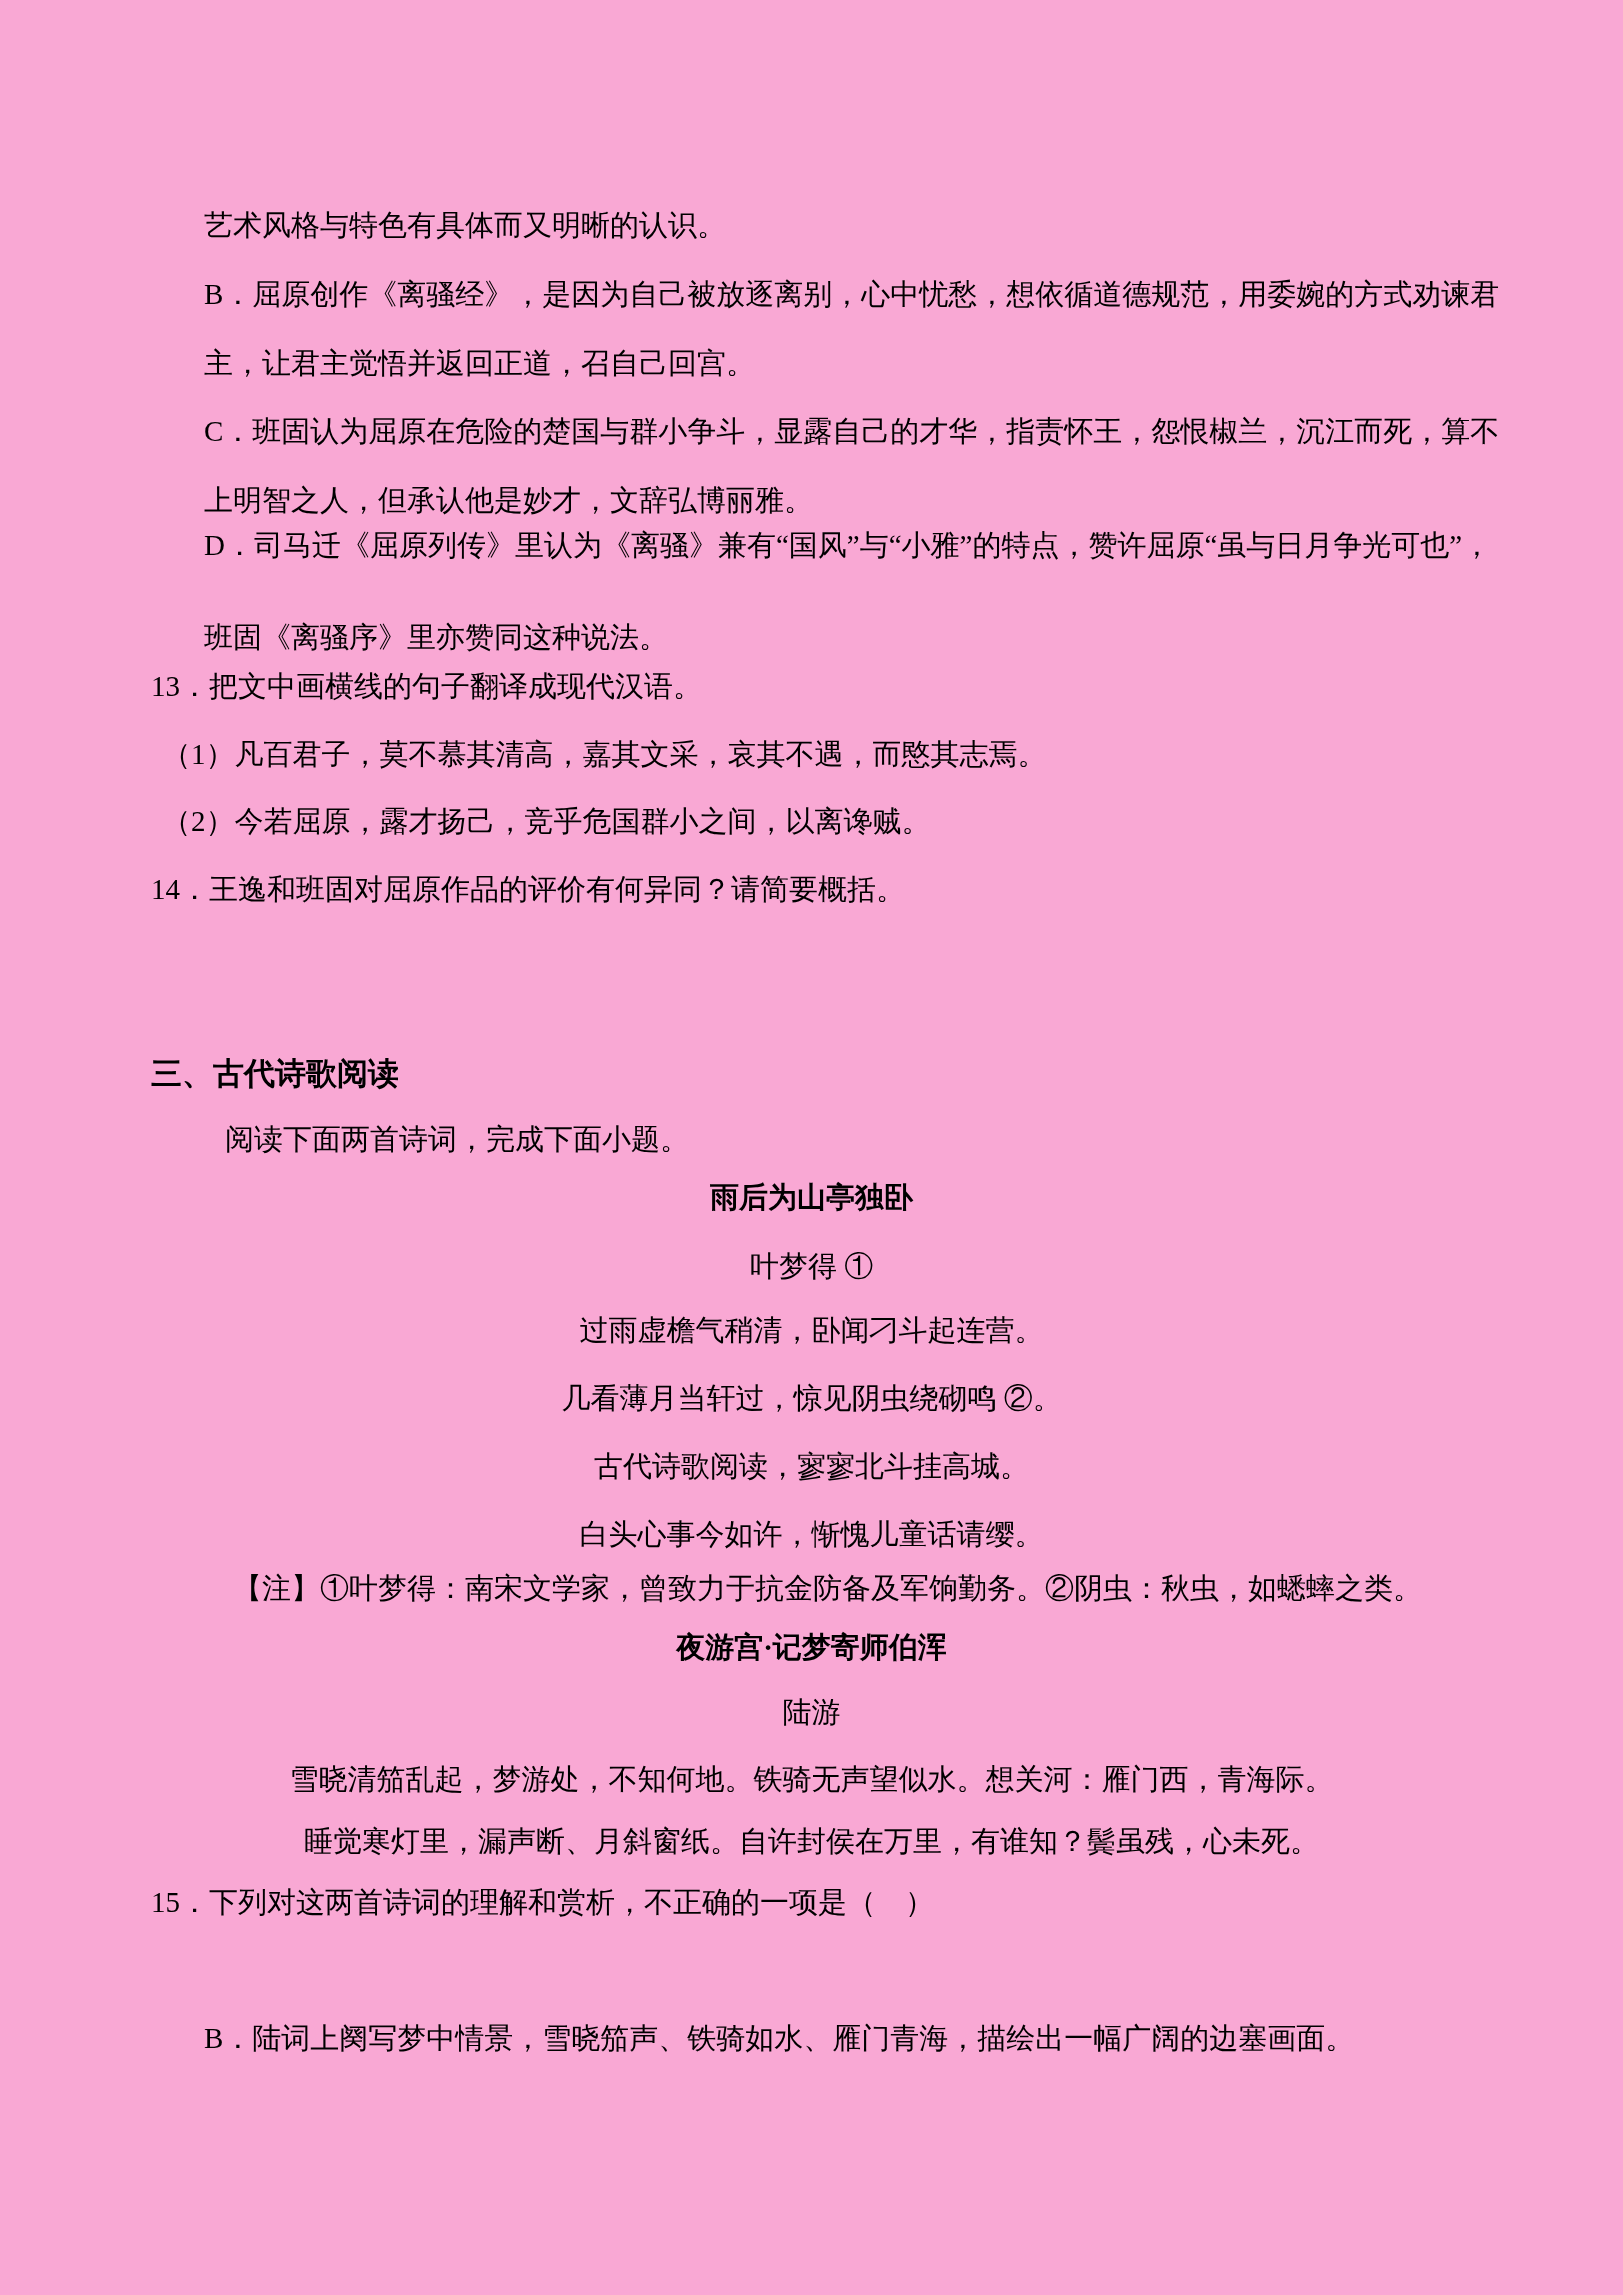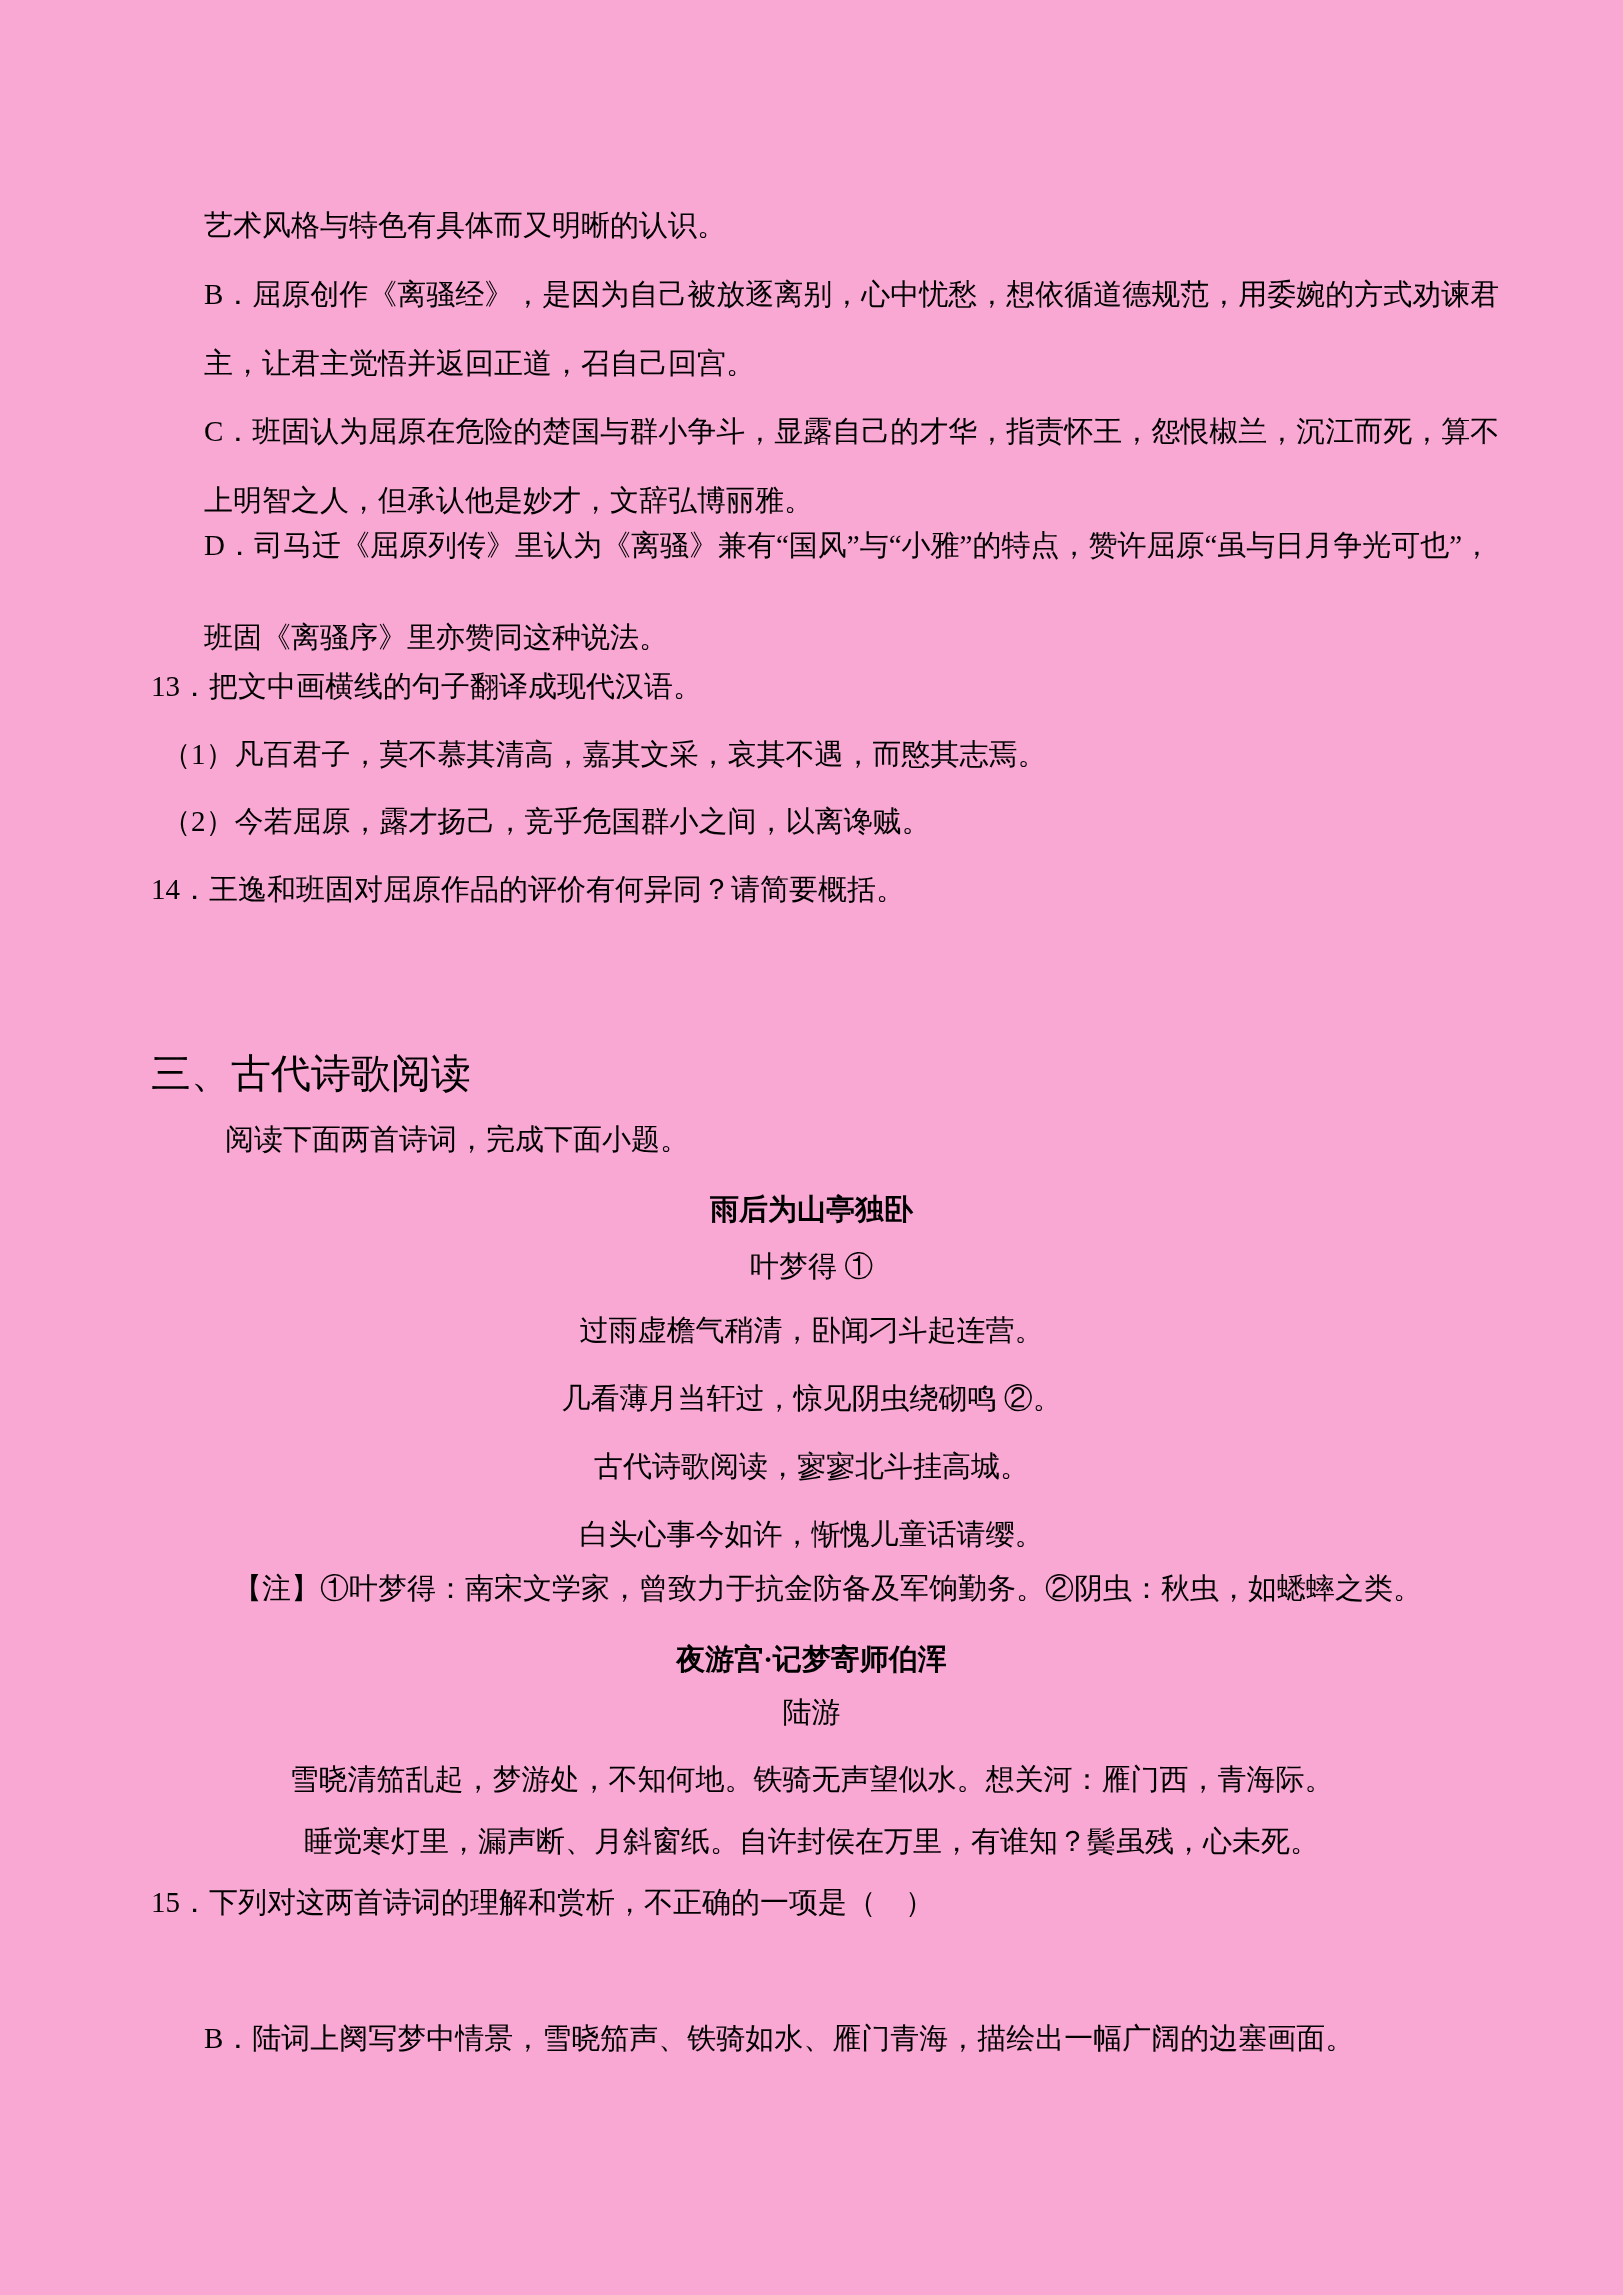--- a/index.html
+++ b/index.html
@@ -18,22 +18,22 @@
     line-height: 38px;
     white-space: pre;
     color: #000000;
   }
   .qnum   { left: 151px; }
   .opt    { left: 204px; }
   .sub    { left: 162px; }
   .intro  { left: 225px; }
   .note-l { left: 233px; }
   .center { left: 0; width: 1623px; text-align: center; }
-  .bold   { font-weight: bold; margin-top: 12px; }
-  .heading { font-size: 40px; font-weight: normal; }
+  .bold   { font-weight: bold; }
+  .heading { font-size: 31px; font-weight: bold; }
 </style>
 </head>
 <body>
 
 <div class="page">
 
   <div class="l opt" style="top:206px">艺术风格与特色有具体而又明晰的认识。</div>
 
   <div class="l opt" style="top:275px">B．屈原创作《离骚经》，是因为自己被放逐离别，心中忧愁，想依循道德规范，用委婉的方式劝谏君</div>
   <div class="l opt" style="top:344px">主，让君主觉悟并返回正道，召自己回宫。</div>

